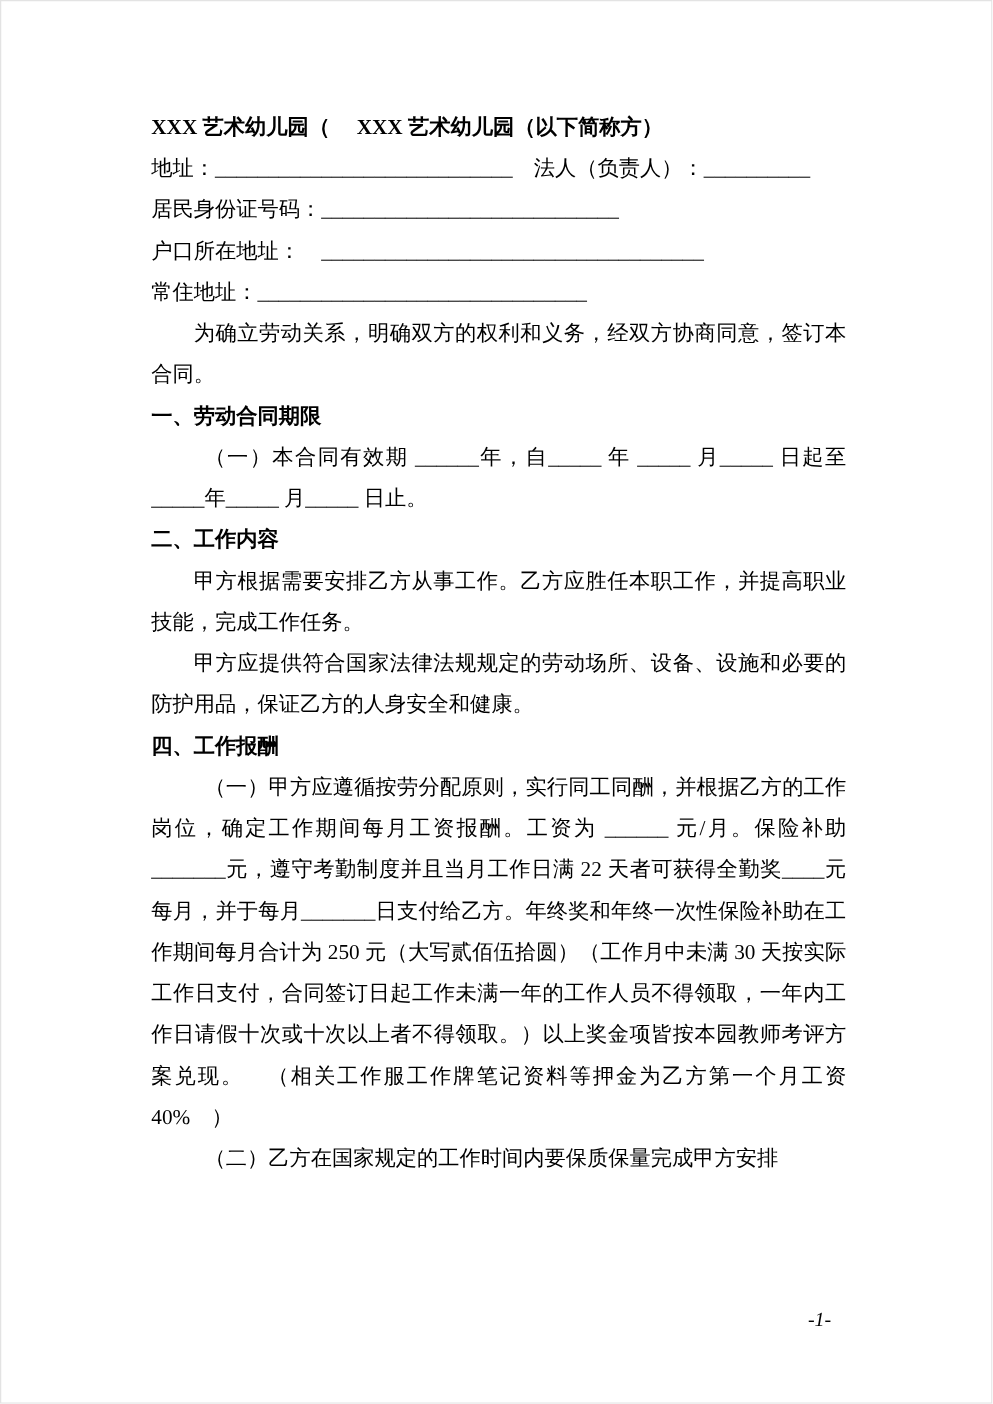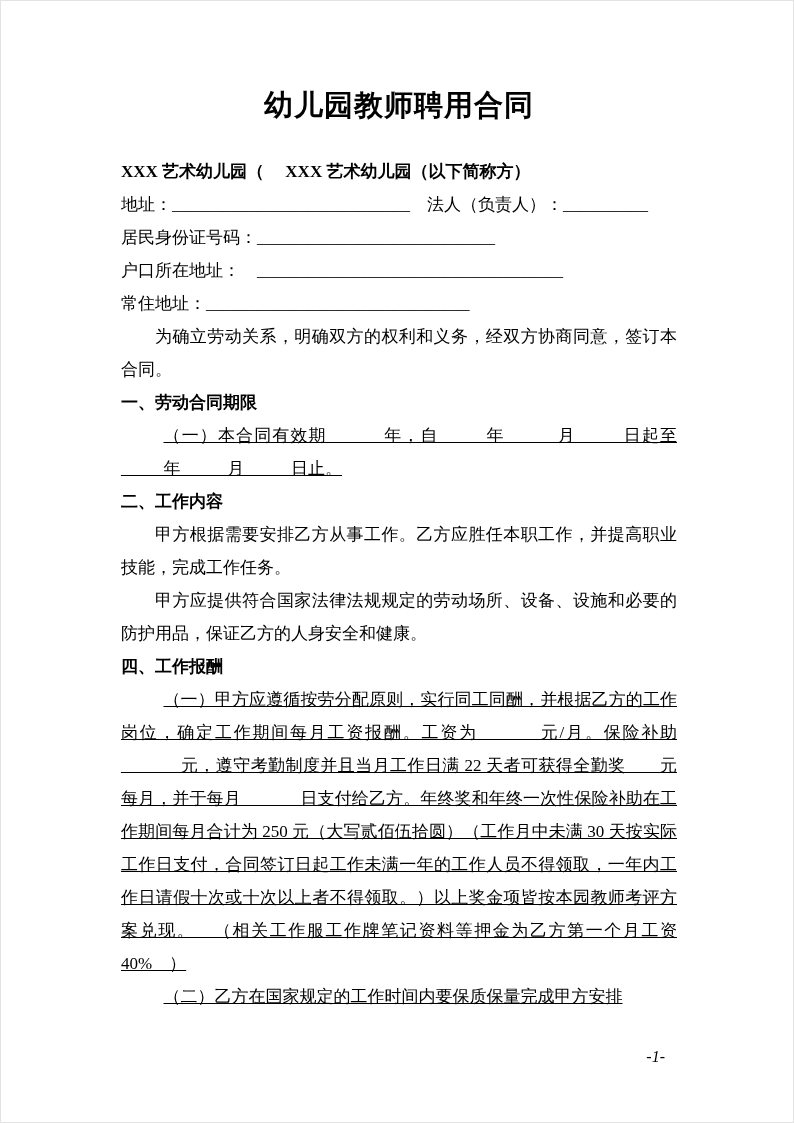--- a/index.html
+++ b/index.html
@@ -29,37 +29,36 @@
   }
   p {
     margin:0;
     font-size:17px;
     line-height:33px;
     text-align:left;
   }
   p.just { text-align:justify; }
   .b { font-weight:bold; }
   .ind2  { text-indent:2em; }
-  .ind25 { text-indent:2.5em;text-decoration:underline; }
+  .ind25 { text-indent:2.5em; }
   .blank { letter-spacing:0; white-space:pre; }
   .page-number {
     position:absolute;
     right:128px; bottom:56px;
     font-size:16px;
     font-style:italic;
     font-family:"Liberation Serif","DejaVu Serif",serif;
   }
 </style>
 </head>
 <body>
 
 <div class="page">
   <div class="content">
 
-    <h1 class="title">幼儿园教师聘用合同</h1>
 
     <p class="b">XXX 艺术幼儿园（　 XXX 艺术幼儿园（以下简称方）</p>
 
 
     <p><span>地址：</span><span class="blank">____________________________</span><span>　法人（负责人）：</span><span class="blank">__________</span></p>
 
 
     <p><span>居民身份证号码：</span><span class="blank">____________________________</span></p>
 
     <p><span>户口所在地址：</span><span class="blank">　____________________________________</span></p>

